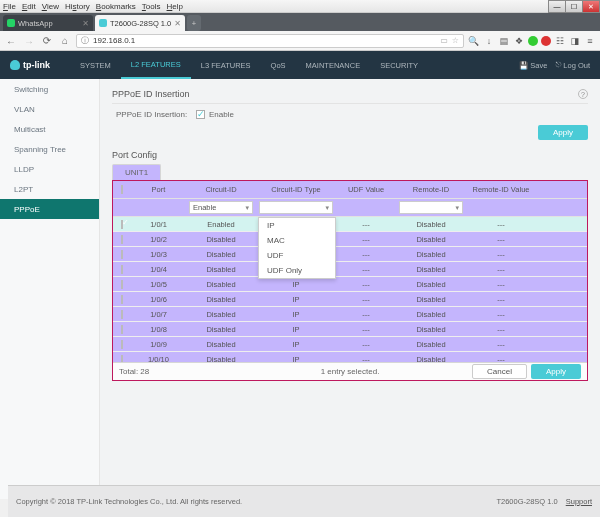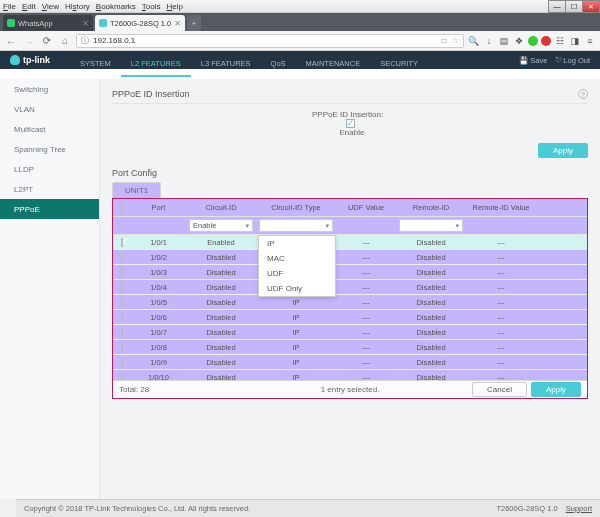--- a/index.html
+++ b/index.html
@@ -32,38 +32,38 @@
   .righticons { display:flex; gap:3px; align-items:center;}
   .righticons .ic { width:12px; height:12px; display:flex; align-items:center; justify-content:center; font-size:9px; color:#555;}
   .righticons .dot { width:10px; height:10px; border-radius:50%; }
   .righticons .green { background:#3c3;}
   .righticons .red { background:#d33;}
 
   
   .content { position:absolute; top:51px; bottom:18px; left:0; right:0; background:#fff;}
 
   
-  .tpheader { height:18px; background:#233543; display:flex; align-items:center; color:#aeb7bd; font-size:7.5px;}
+  .tpheader { height:28px; background:#233543; display:flex; align-items:center; color:#aeb7bd; font-size:7.5px;}
   .logo { display:flex; align-items:center; gap:3px; padding:0 10px; color:#fff; font-size:9px; font-weight:bold;}
   .logo .bulb { width:10px; height:10px; background:#4acbd6; border-radius:50% 50% 40% 40%;}
   .nav { display:flex; gap:0; margin-left:10px; height:100%;}
   .nav div { padding:12px 10px; display:flex; align-items:center; cursor:pointer; height:100%;}
   .nav div.active { color:#4acbd6; border-bottom:2px solid #4acbd6;}
   .hdr-right { margin-left:auto; display:flex; align-items:center; gap:8px; padding-right:10px; color:#aeb7bd;}
   .hdr-right .hbtn { display:flex; align-items:center; gap:2px;}
 
   
   .work { position:absolute; top:28px; bottom:0; left:0; right:0; display:flex; background:#f2f3f4;}
   .sidebar { width:100px; background:#f7f8f9; border-right:1px solid #e5e5e5; }
   .sidebar .item { height:20px; display:flex; align-items:center; padding-left:14px; font-size:8px; color:#6b7680; cursor:pointer;}
   .sidebar .item.active { background:#0f766e; color:#fff;}
   .main { flex:1; padding:6px 12px 0 12px; overflow:hidden; position:relative;}
   .section-title { font-size:9px; color:#555; padding:4px 0; border-bottom:1px solid #e3e3e3; display:flex; align-items:center;}
   .help-icon { margin-left:auto; width:10px;height:10px;border:1px solid #bbb;border-radius:50%;display:flex;align-items:center;justify-content:center;font-size:7px;color:#888;}
-  .form-row { display:flex; align-items:center; padding:6px 0 4px 4px; font-size:8px; color:#666;flex-direction:column;}
+  .form-row { display:flex; align-items:flex-start; padding:6px 0 4px 4px; font-size:8px; color:#666;}
   .form-row .lbl { width:80px;}
   .chk { width:9px;height:9px;border:1px solid #aaa; display:inline-block; margin-right:4px; position:relative; background:#fff;}
   .chk.on::after{ content:"✓"; position:absolute; top:-2px; left:0; color:#4acbd6; font-size:9px;}
   .apply-row { display:flex; justify-content:flex-end; padding:2px 0 6px 0;}
   .btn { height:15px; padding:0 14px; border-radius:2px; font-size:8px; display:flex; align-items:center; justify-content:center; cursor:pointer; border:1px solid transparent;}
   .btn.primary { background:#4acbd6; color:#fff;}
   .btn.default { background:#fff; color:#555; border-color:#ccc;}
 
   
   .tabs-u { display:flex; }
@@ -84,21 +84,21 @@
   .tfoot { height:18px; border-top:1px solid #d6d6d6; display:flex; align-items:center; font-size:8px; color:#666; padding:0 6px; background:#fcfcfc;}
   .tfoot .center { position:absolute; left:50%; transform:translateX(-50%);}
   .tfoot .btns { margin-left:auto; display:flex; gap:4px;}
   .scrollbar { grid-column:8; background:#f0f0f0;}
 
   
   .dropdown { position:absolute; background:#fff; border:1px solid #ccc; box-shadow:0 2px 4px rgba(0,0,0,.15); font-size:8px; color:#555; z-index:20;}
   .dropdown .opt { padding:3px 8px; cursor:pointer;}
 
   
-  .footer { position:absolute; bottom:0; left:16px; right:0; height:18px; background:#e7e7e8; border-top:1px solid #ccc; display:flex; align-items:center; padding:0 8px; font-size:7.5px; color:#666;}
+  .footer { position:absolute; bottom:0; left:8px; right:0; height:32px; background:#e7e7e8; border-top:1px solid #ccc; display:flex; align-items:center; padding:0 8px; font-size:7.5px; color:#666;}
   .footer .right { margin-left:auto; display:flex; gap:8px;}
   .footer a { color:#555; text-decoration:underline;}
 </style>
 </head>
 <body>
 
 <div class="menubar">
   <span><u>F</u>ile</span>
   <span><u>E</u>dit</span>
   <span><u>V</u>iew</span>

